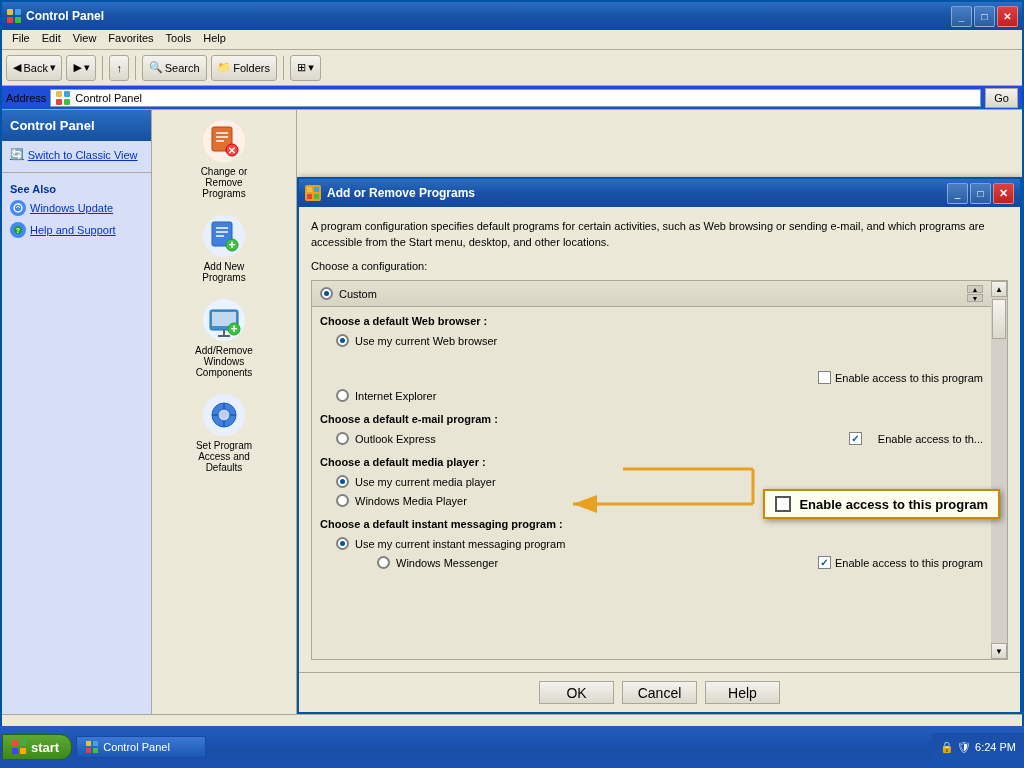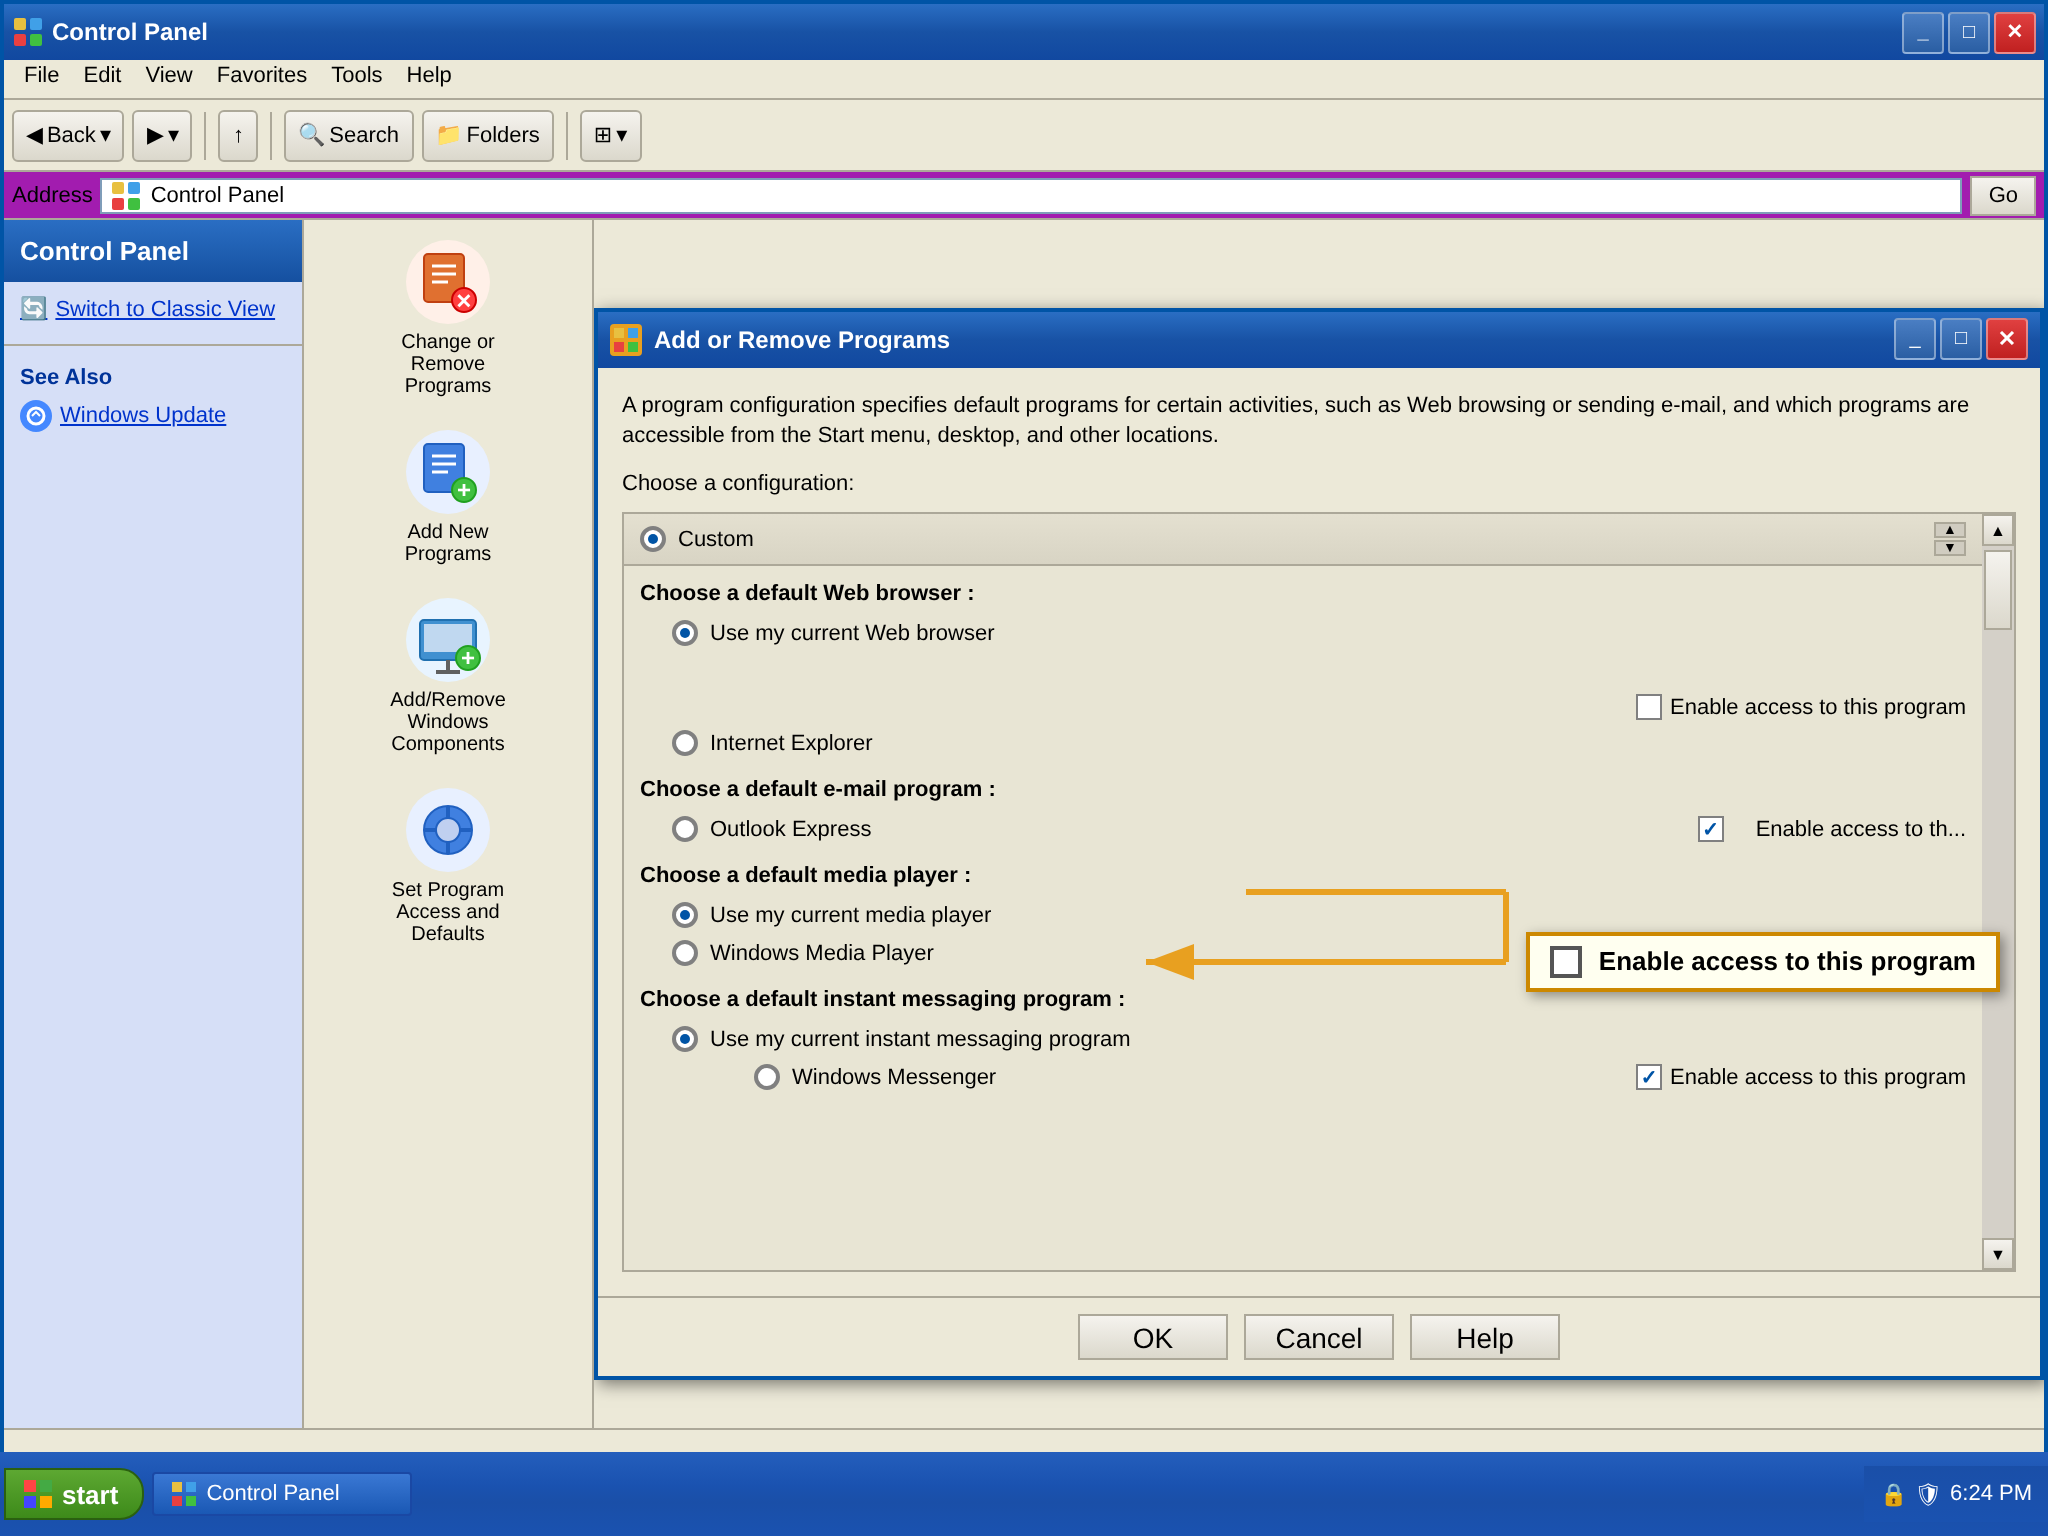--- a/index.html
+++ b/index.html
@@ -113,21 +113,21 @@
       cursor: pointer;
       font-size: 11px;
       height: 26px;
       gap: 2px;
     }
     .tb-separator { width: 1px; height: 24px; background: #aca899; margin: 0 2px; }
 
     
     .address-bar {
       height: 24px;
-      background: #a21caf;
+      background: #1d4ed8;
       display: flex;
       align-items: center;
       padding: 0 4px;
       border-bottom: 1px solid #aca899;
       flex-shrink: 0;
       gap: 4px;
     }
     .address-label { font-size: 11px; color: #000; }
     .address-input {
       flex: 1;
@@ -277,21 +277,21 @@
     }
 
     
     .dialog-overlay {
       position: absolute;
       top: 0;
       left: 0;
       right: 0;
       bottom: 0;
       display: flex;
-      align-items: center;
+      align-items: flex-end;
       justify-content: center;
       padding-top: 20px;
     }
     .dialog {
       width: 730px;
       background: #ece9d8;
       border: 2px solid #0054a6;
       box-shadow: 2px 2px 8px rgba(0,0,0,0.5);
       display: flex;
       flex-direction: column;
@@ -659,20 +659,29 @@
         </div>
         <div class="sidebar-link-item">
           <div class="sidebar-icon-circle">
             <svg width="10" height="10" viewBox="0 0 10 10">
                 <circle cx="5" cy="5" r="4" fill="none" stroke="white" stroke-width="1.5"></circle>
                 <path d="M3 5 L5 3 L7 5" fill="none" stroke="white" stroke-width="1"></path>
               </svg>
           </div>
           <span>Windows Update</span>
         </div>
+        <div class="sidebar-link-item">
+          <div class="sidebar-icon-circle">
+            <svg width="10" height="10" viewBox="0 0 10 10">
+                <circle cx="5" cy="5" r="4" fill="#20a020"></circle>
+                <text x="5" y="8" text-anchor="middle" fill="white" font-size="7" font-weight="bold">?</text>
+              </svg>
+          </div>
+          <span>Help and Support</span>
+        </div>
       </div>
 
       <div class="cp-left-icons">
 
         <div class="cp-icon-entry">
           <div class="icon-circle" style="background:#fff0e8;">
             <svg width="36" height="36" viewBox="0 0 36 36">
               <rect x="6" y="4" width="20" height="24" rx="2" fill="#e07030" stroke="#c04010" stroke-width="1"></rect>
               <line x1="10" y1="10" x2="22" y2="10" stroke="white" stroke-width="1.5"></line>
               <line x1="10" y1="14" x2="22" y2="14" stroke="white" stroke-width="1.5"></line>

